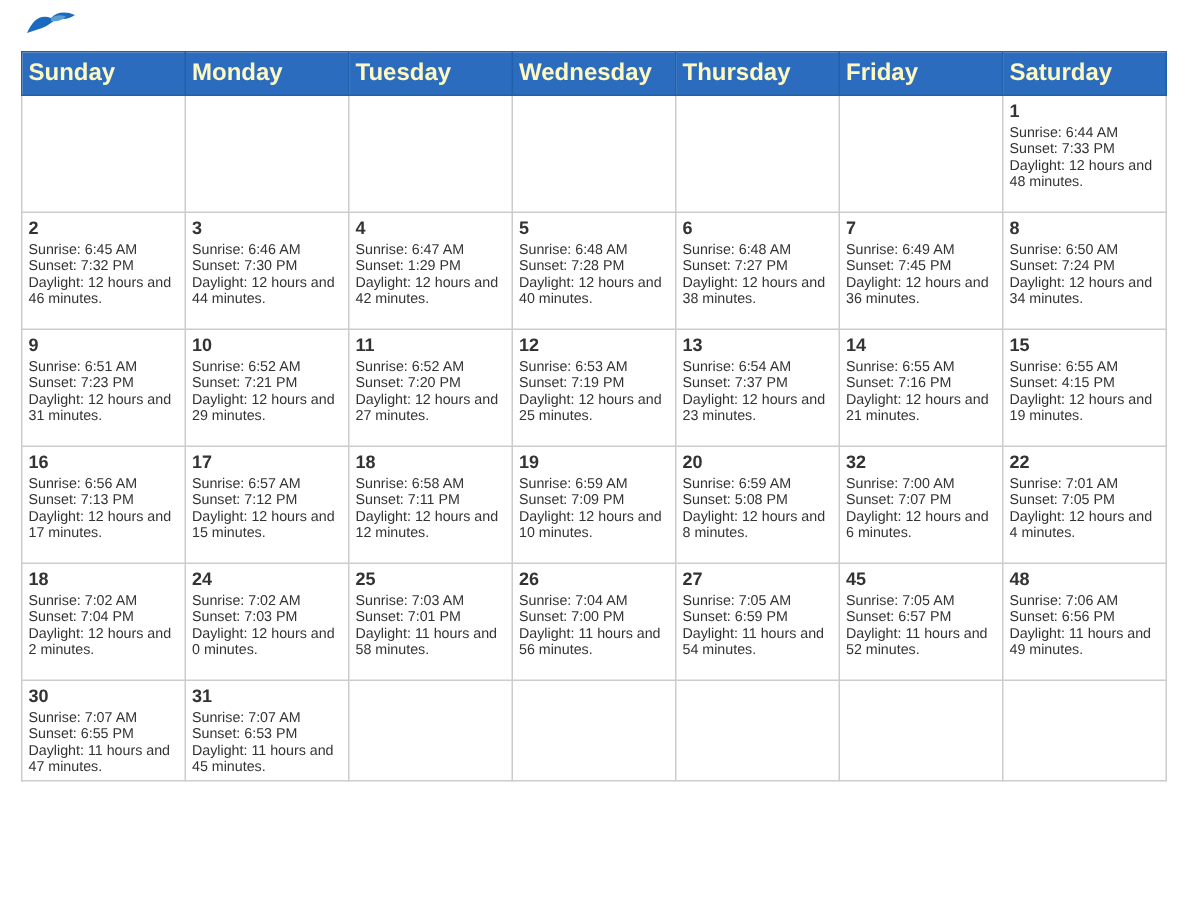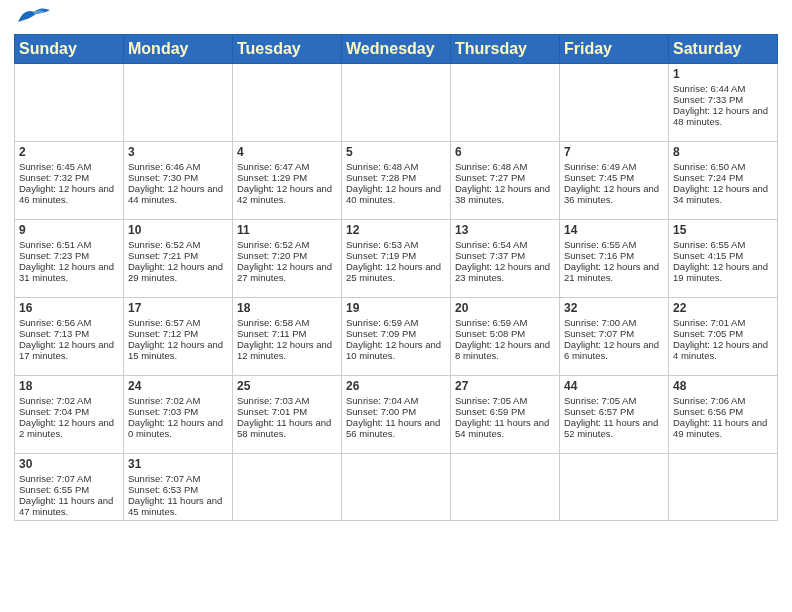--- a/index.html
+++ b/index.html
@@ -293,21 +293,21 @@
             <div>Sunset: 7:00 PM</div>
             <div>Daylight: 11 hours and 56 minutes.</div>
           </td>
           <td>
             <span class="day-num">27</span>
             <div>Sunrise: 7:05 AM</div>
             <div>Sunset: 6:59 PM</div>
             <div>Daylight: 11 hours and 54 minutes.</div>
           </td>
           <td>
-            <span class="day-num">44</span>
+            <span class="day-num">45</span>
             <div>Sunrise: 7:05 AM</div>
             <div>Sunset: 6:57 PM</div>
             <div>Daylight: 11 hours and 52 minutes.</div>
           </td>
           <td>
             <span class="day-num">48</span>
             <div>Sunrise: 7:06 AM</div>
             <div>Sunset: 6:56 PM</div>
             <div>Daylight: 11 hours and 49 minutes.</div>
           </td>

